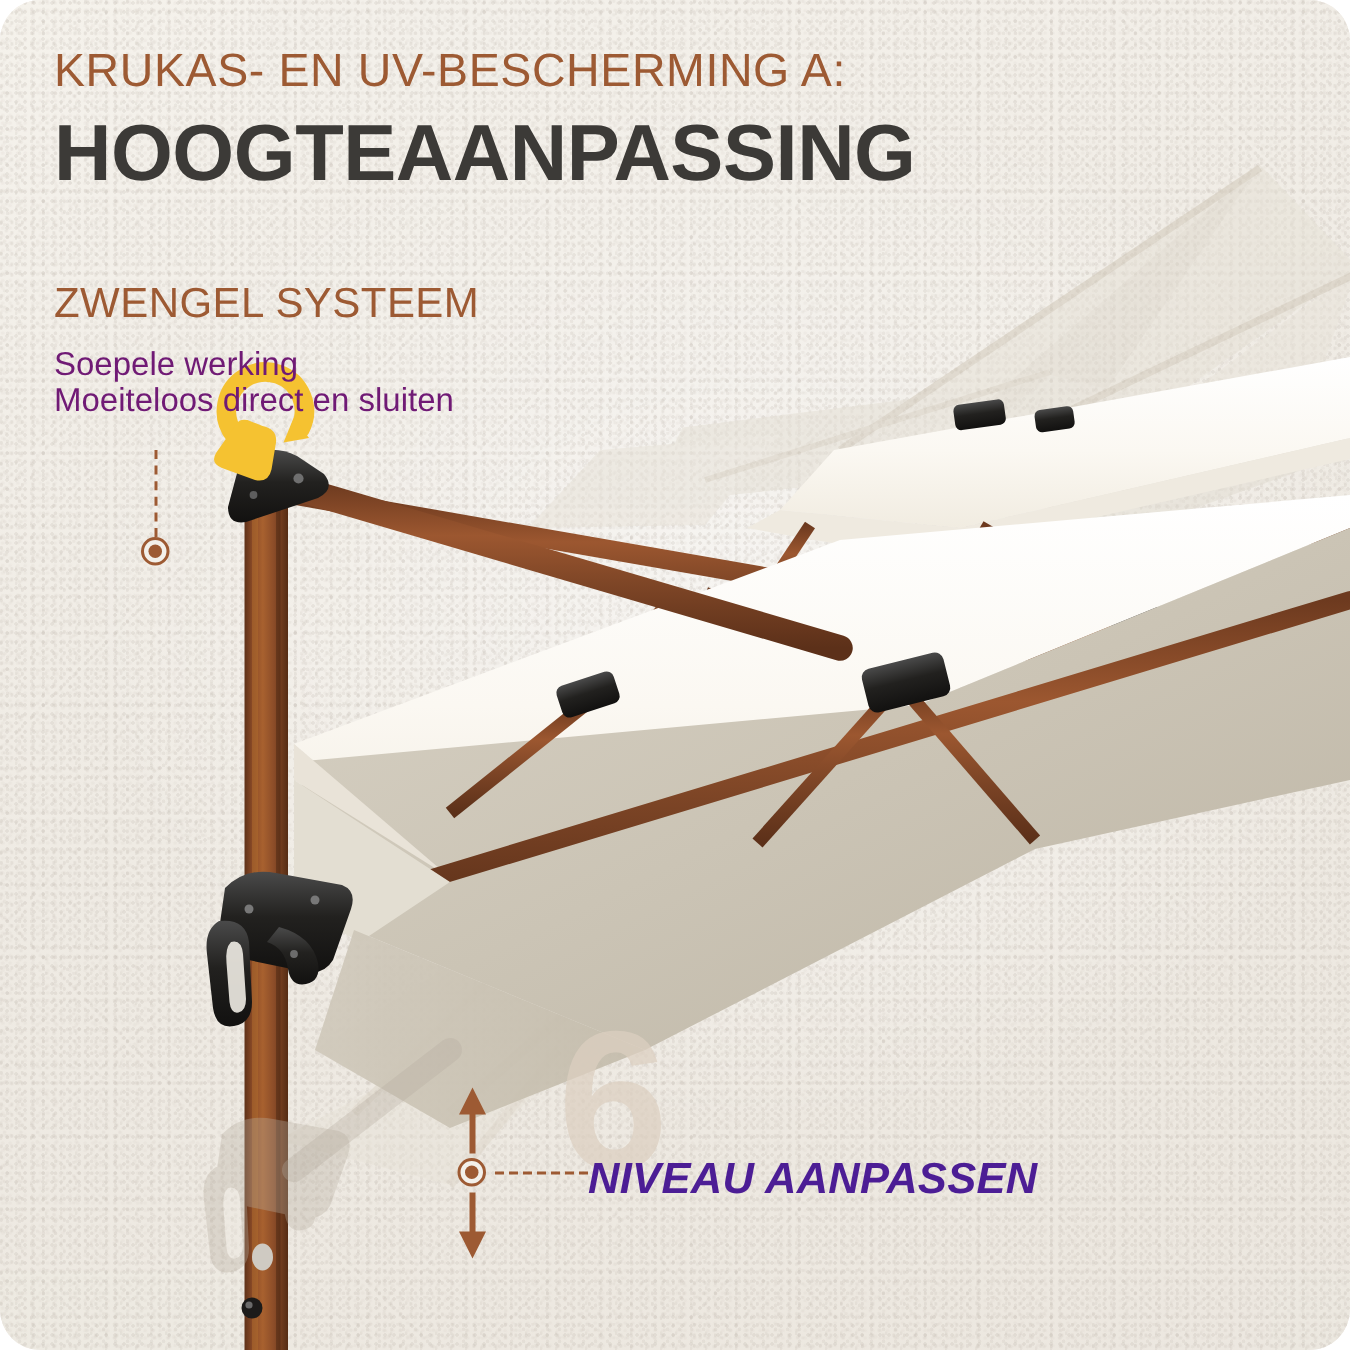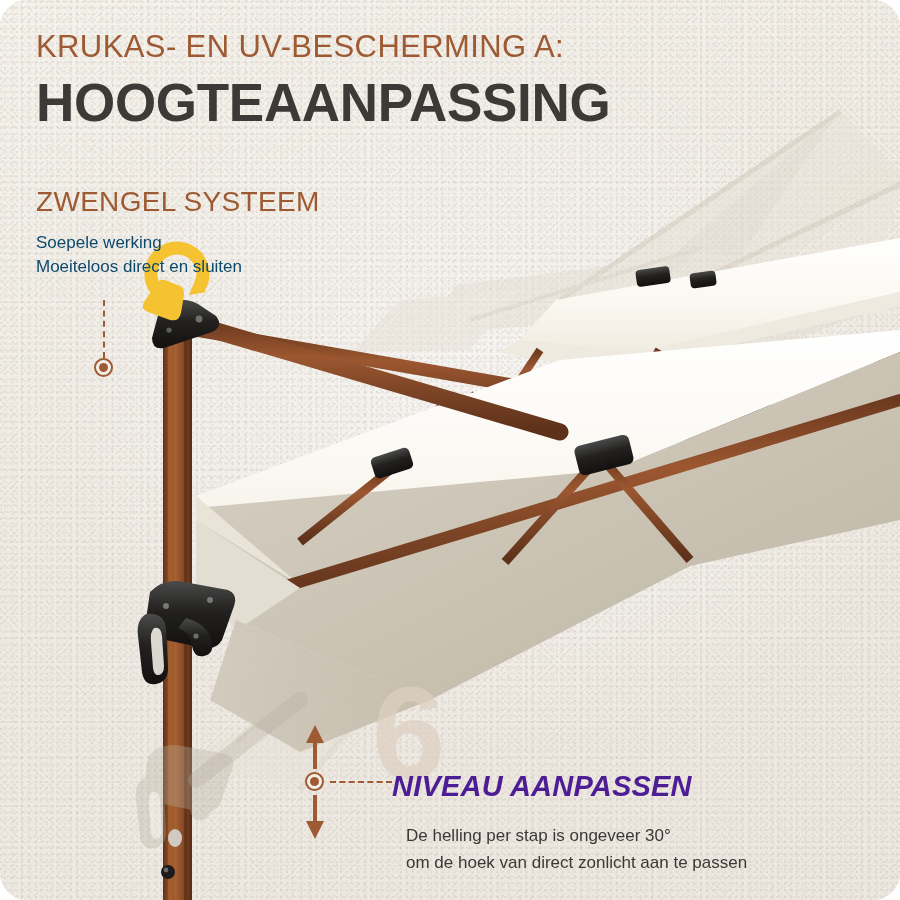--- a/index.html
+++ b/index.html
@@ -84,23 +84,23 @@
     font-size: 28px;
     font-weight: normal;
     letter-spacing: .3px;
     color: #9d5a33;
     white-space: nowrap;
   }
   .sec1-lines {
     position: absolute;
     left: 36px;
     top: 231px;
-    font-size: 17px;
+    font-size: 22px;
     line-height: 24px;
-    color: #0c4a6e;
+    color: #701a75;
     white-space: nowrap;
   }
 
   .sec2-title {
     position: absolute;
     left: 392px;
     top: 770px;
     font-size: 29px;
     font-weight: bold;
     letter-spacing: .2px;
@@ -362,18 +362,14 @@
   <svg width="46" height="118" style="position:absolute; left:292px; top:723px;">
     <line x1="23" y1="14" x2="23" y2="46" stroke="#9d5a33" stroke-width="4"></line>
     <polygon points="23,2 32,20 14,20" fill="#9d5a33"></polygon>
     <line x1="23" y1="72" x2="23" y2="104" stroke="#9d5a33" stroke-width="4"></line>
     <polygon points="23,116 32,98 14,98" fill="#9d5a33"></polygon>
   </svg>
   <div class="marker-ring" style="left:305px; top:772px;"></div>
   <div class="dash-h" style="left:330px; top:781px; width:62px;"></div>
 
   <div class="sec2-title">NIVEAU AANPASSEN</div>
-  <div class="sec2-lines">
-    <div>De helling per stap is ongeveer 30°</div>
-    <div>om de hoek van direct zonlicht aan te passen</div>
-  </div>
 
 </div>
 
 </body></html>

